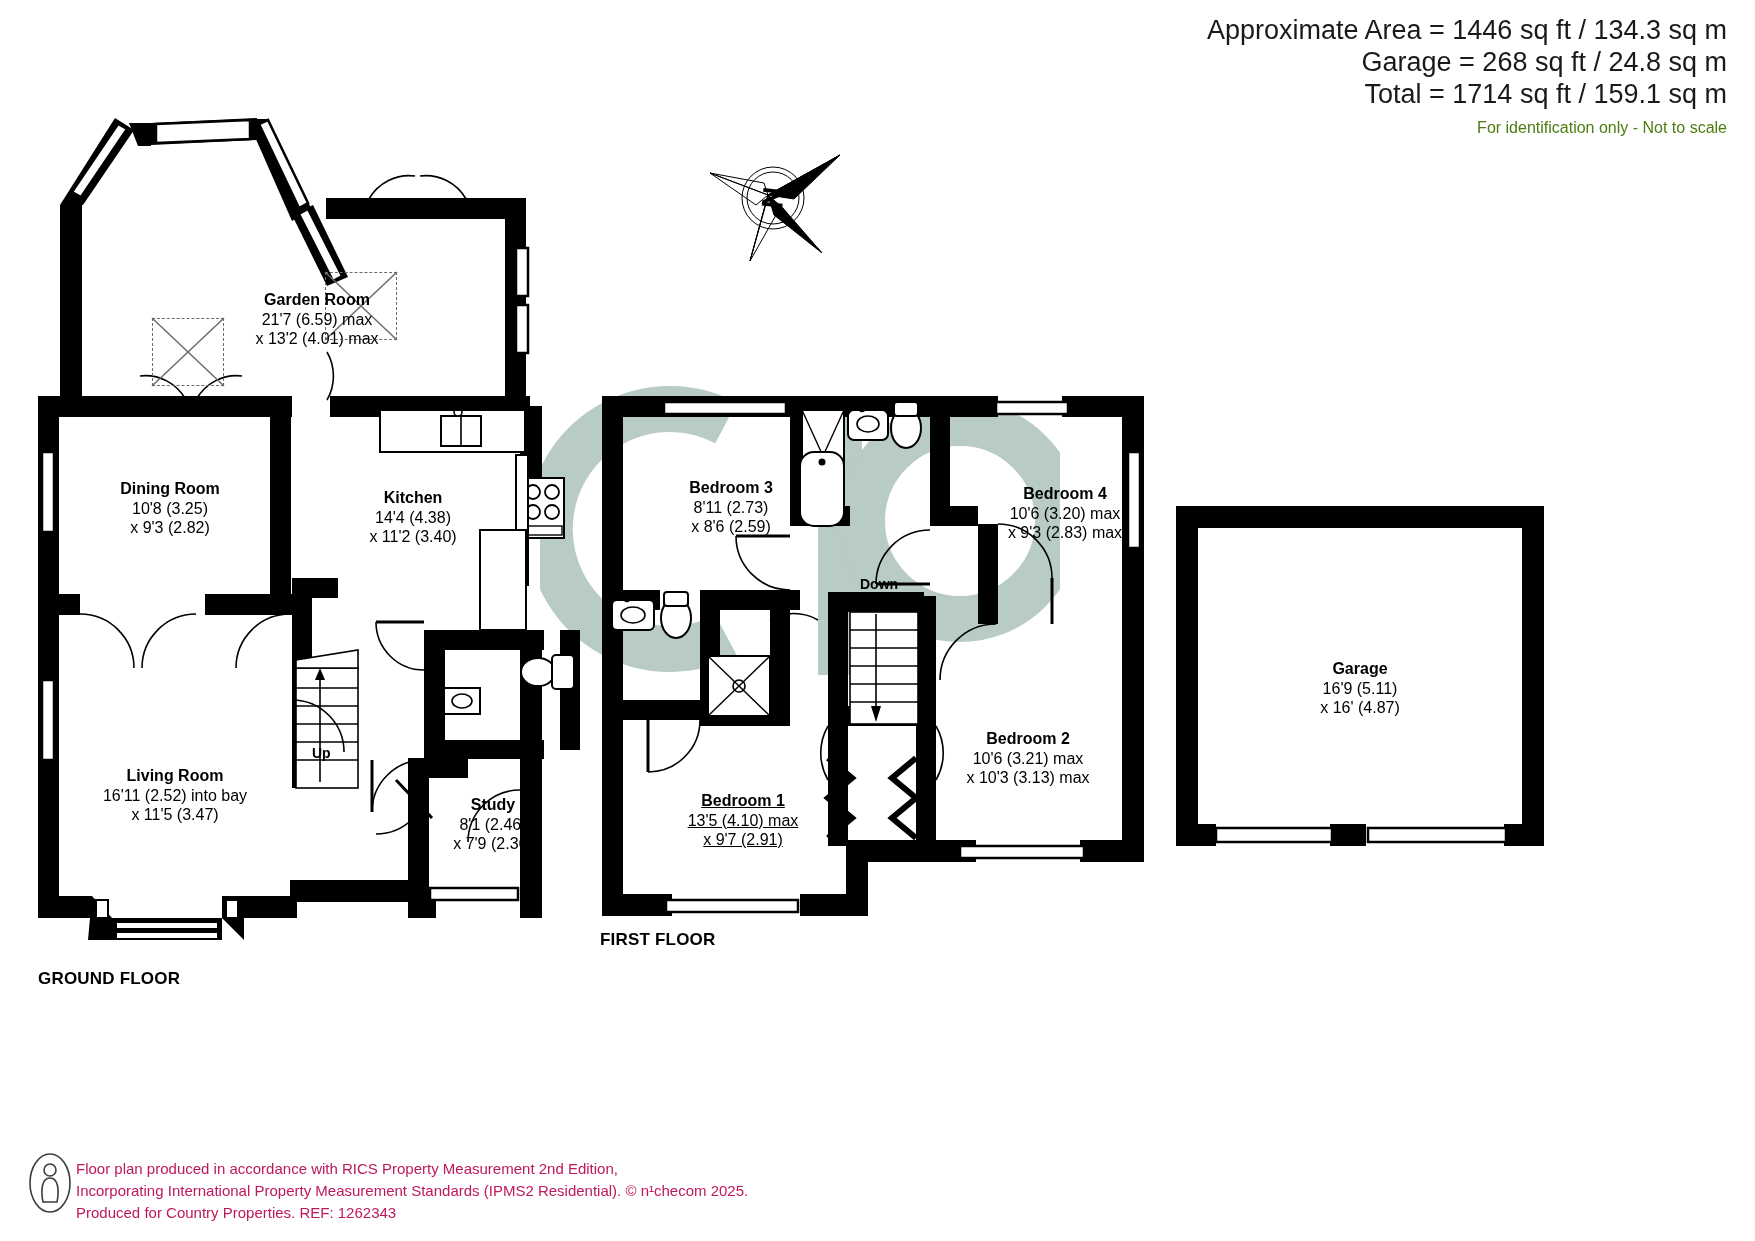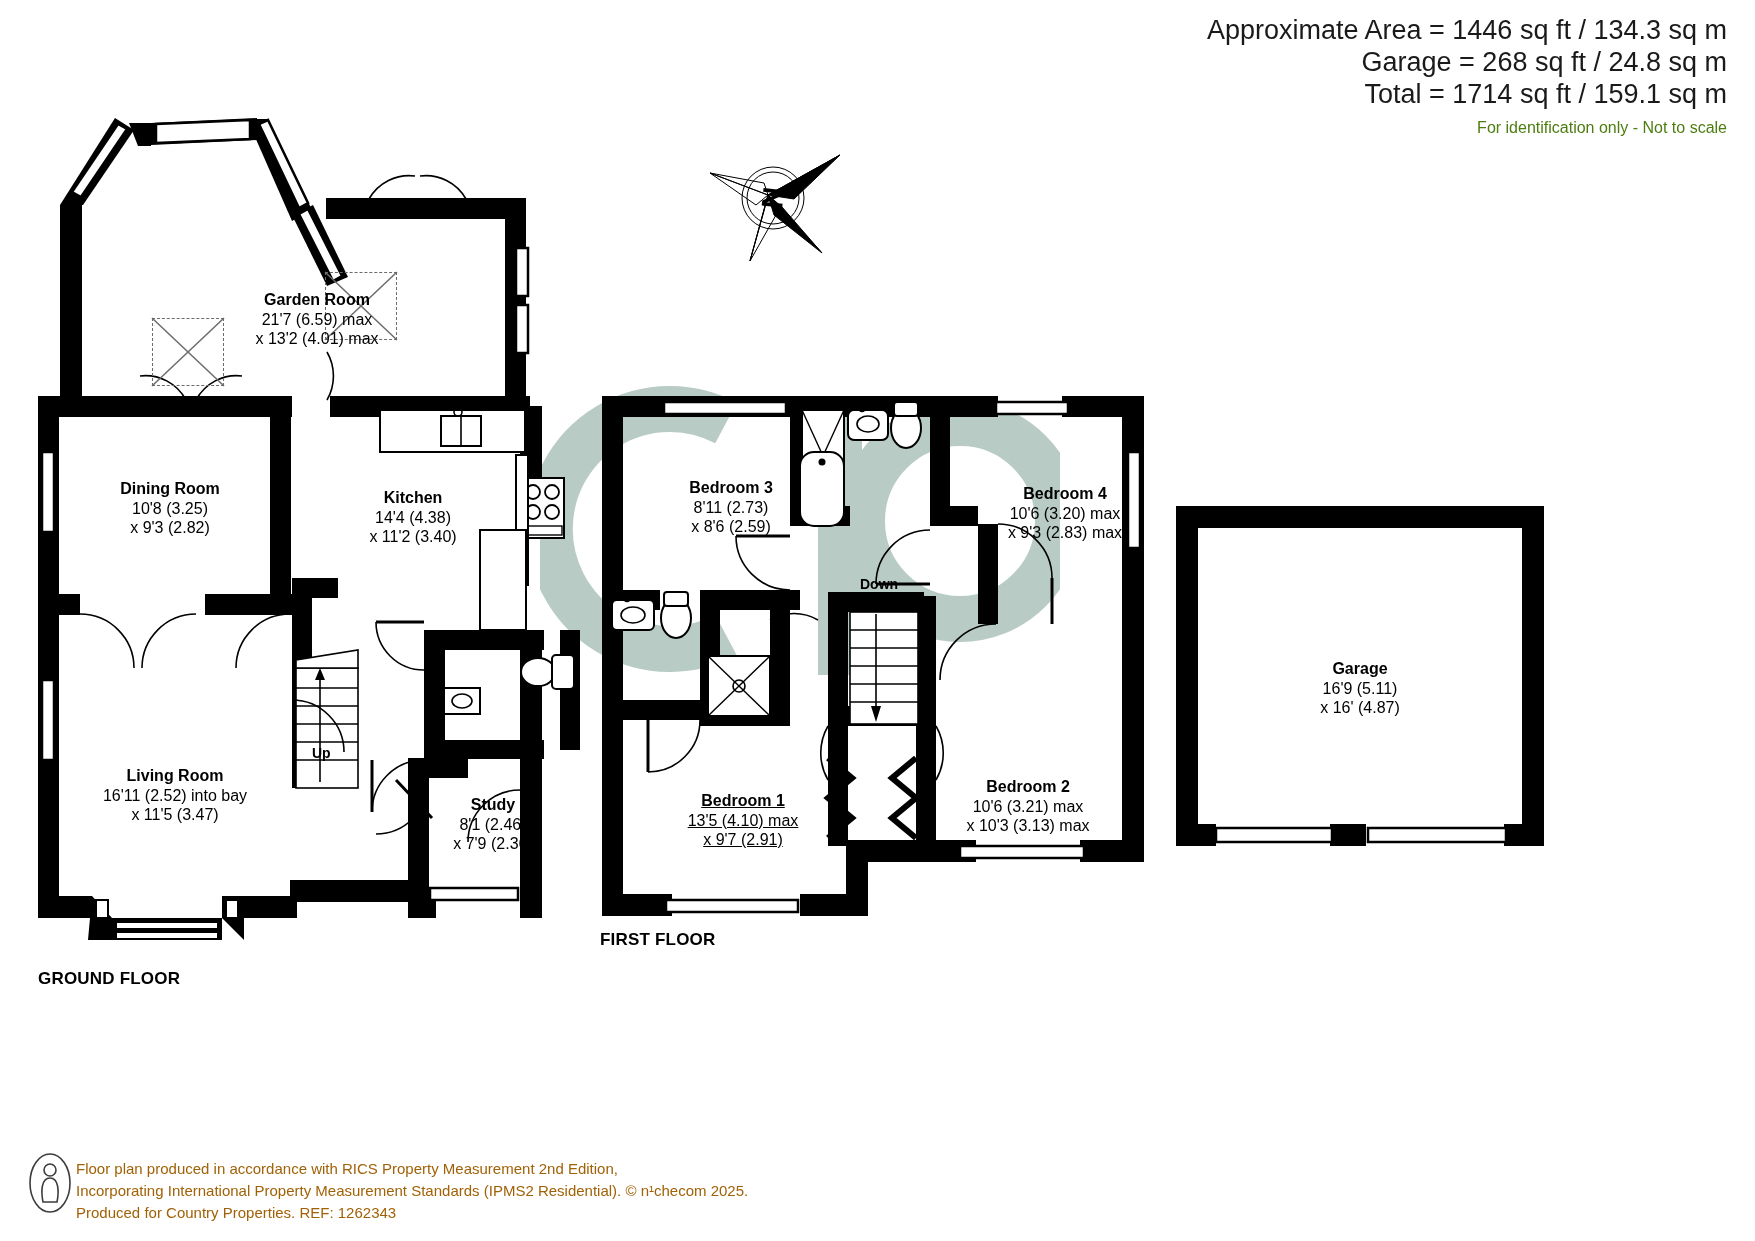--- a/index.html
+++ b/index.html
@@ -15,21 +15,21 @@
 
   
   .rlabel{position:absolute;text-align:center;line-height:19.5px;white-space:nowrap;}
   .rlabel .nm{font-size:16px;font-weight:bold;}
   .rlabel .dm{font-size:16px;}
 
   .floorlabel{position:absolute;font-size:17px;font-weight:bold;letter-spacing:.2px;}
   .smalllab{position:absolute;font-size:14px;font-weight:bold;}
 
   
-  .footer{position:absolute;left:76px;top:1158px;font-size:15px;line-height:22px;color:#a16207;}
+  .footer{position:absolute;left:76px;top:1158px;font-size:15px;line-height:22px;color:#be185d;}
   .footer .l{white-space:nowrap;}
   .foot-icon{position:absolute;left:28px;top:1152px;}
   .dash{position:absolute;border:1.5px dashed #6b6b6b;box-sizing:border-box;}
   svg.ov{position:absolute;left:0;top:0;width:1755px;height:1241px;overflow:visible;}
   .wm{position:absolute;}
 </style>
 </head>
 <body>
 
 <div id="stage">
@@ -358,21 +358,21 @@
     <div class="dm">10'6 (3.20) max</div>
     <div class="dm">x 9'3 (2.83) max</div>
   </div>
 
   <div class="rlabel" style="left:638px;top:791px;width:210px;text-decoration:underline;">
     <div class="nm">Bedroom 1</div>
     <div class="dm">13'5 (4.10) max</div>
     <div class="dm">x 9'7 (2.91)</div>
   </div>
 
-  <div class="rlabel" style="left:920px;top:729px;width:216px;margin-top:48px;">
+  <div class="rlabel" style="left:920px;top:729px;width:216px;">
     <div class="nm">Bedroom 2</div>
     <div class="dm">10'6 (3.21) max</div>
     <div class="dm">x 10'3 (3.13) max</div>
   </div>
 
   <div class="smalllab" style="left:860px;top:576px;">Down</div>
   <div class="floorlabel" style="left:600px;top:930px;">FIRST FLOOR</div>
 
   <svg class="ov">
     <rect x="1176" y="506" width="368" height="22" fill="#000"></rect>

